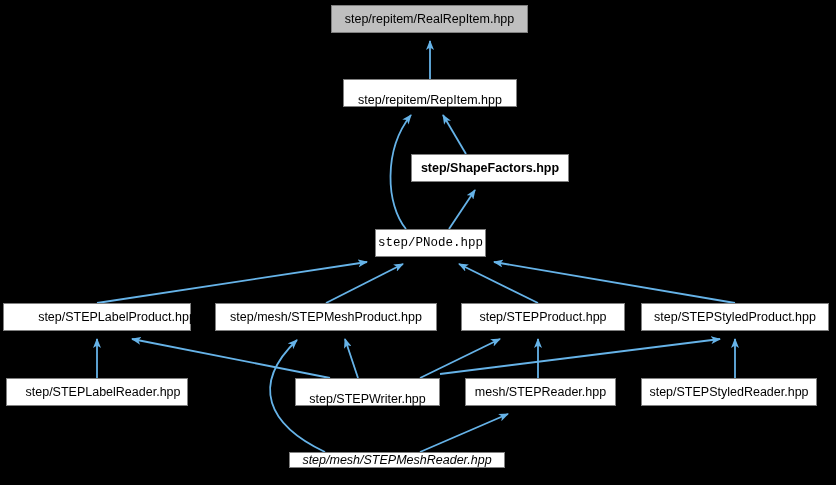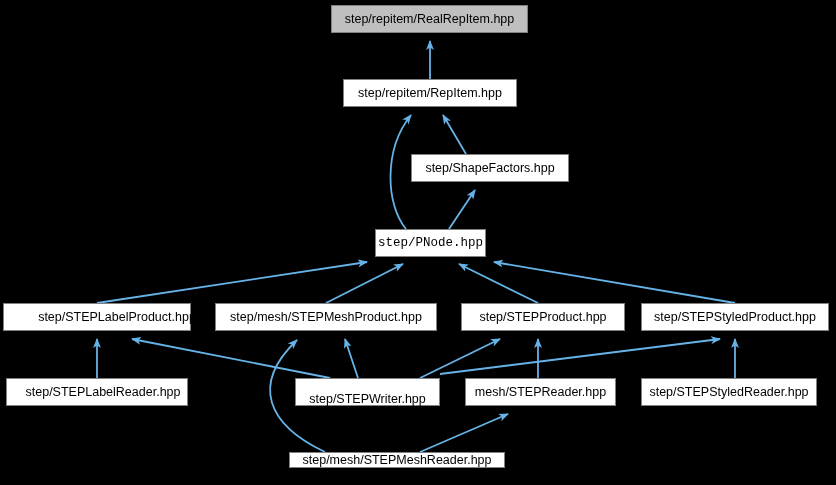--- a/index.html
+++ b/index.html
@@ -72,24 +72,24 @@
         <path d="M 440 374 L 720 339" fill="none" stroke="#66b3e8" stroke-width="1.8" marker-end="url(#arrowhead)"></path>
         <path d="M 735 378 L 735 339" fill="none" stroke="#66b3e8" stroke-width="1.8" marker-end="url(#arrowhead)"></path>
         <path d="M 420 452 L 508 414" fill="none" stroke="#66b3e8" stroke-width="1.8" marker-end="url(#arrowhead)"></path>
       </g>
   </svg>
 
   <div id="nodes-layer">
       <div class="node-box root" style="left: 331px; top: 5px; width: 197px; height: 28px;">
         <span class="node-label">step/repitem/RealRepItem.hpp</span>
       </div>
-      <div class="node-box" style="left: 343px; top: 79px; width: 174px; height: 28px;">
+      <div class="node-box" style="left: 343px; top: 79px; width: 174px; height: 28px; align-items: flex-end;">
         <span class="node-label">step/repitem/RepItem.hpp</span>
       </div>
-      <div class="node-box" style="left: 411px; top: 154px; width: 158px; height: 28px;">
+      <div class="node-box" style="left: 411px; top: 154px; width: 158px; height: 28px; font-weight: bold;">
         <span class="node-label">step/ShapeFactors.hpp</span>
       </div>
       <div class="node-box" style="left: 375px; top: 229px; width: 111px; height: 28px; font-family: Liberation Mono, monospace;">
         <span class="node-label">step/PNode.hpp</span>
       </div>
       <div class="node-box" style="left: 3px; top: 303px; width: 188px; height: 28px; padding-left: 40px;">
         <span class="node-label">step/STEPLabelProduct.hpp</span>
       </div>
       <div class="node-box" style="left: 215px; top: 303px; width: 222px; height: 28px; justify-content: center;">
         <span class="node-label">step/mesh/STEPMeshProduct.hpp</span>
@@ -105,18 +105,18 @@
       </div>
       <div class="node-box" style="left: 295px; top: 378px; width: 145px; height: 28px; align-items: flex-end;">
         <span class="node-label">step/STEPWriter.hpp</span>
       </div>
       <div class="node-box" style="left: 465px; top: 378px; width: 151px; height: 28px;">
         <span class="node-label">mesh/STEPReader.hpp</span>
       </div>
       <div class="node-box" style="left: 641px; top: 378px; width: 176px; height: 28px;">
         <span class="node-label">step/STEPStyledReader.hpp</span>
       </div>
-      <div class="node-box" style="left: 289px; top: 452px; width: 216px; height: 16px;">
+      <div class="node-box" style="left: 289px; top: 452px; width: 216px; height: 16px; font-style: italic;">
         <span class="node-label">step/mesh/STEPMeshReader.hpp</span>
       </div>
     </div>
 
 </div>
 
 </body></html>

